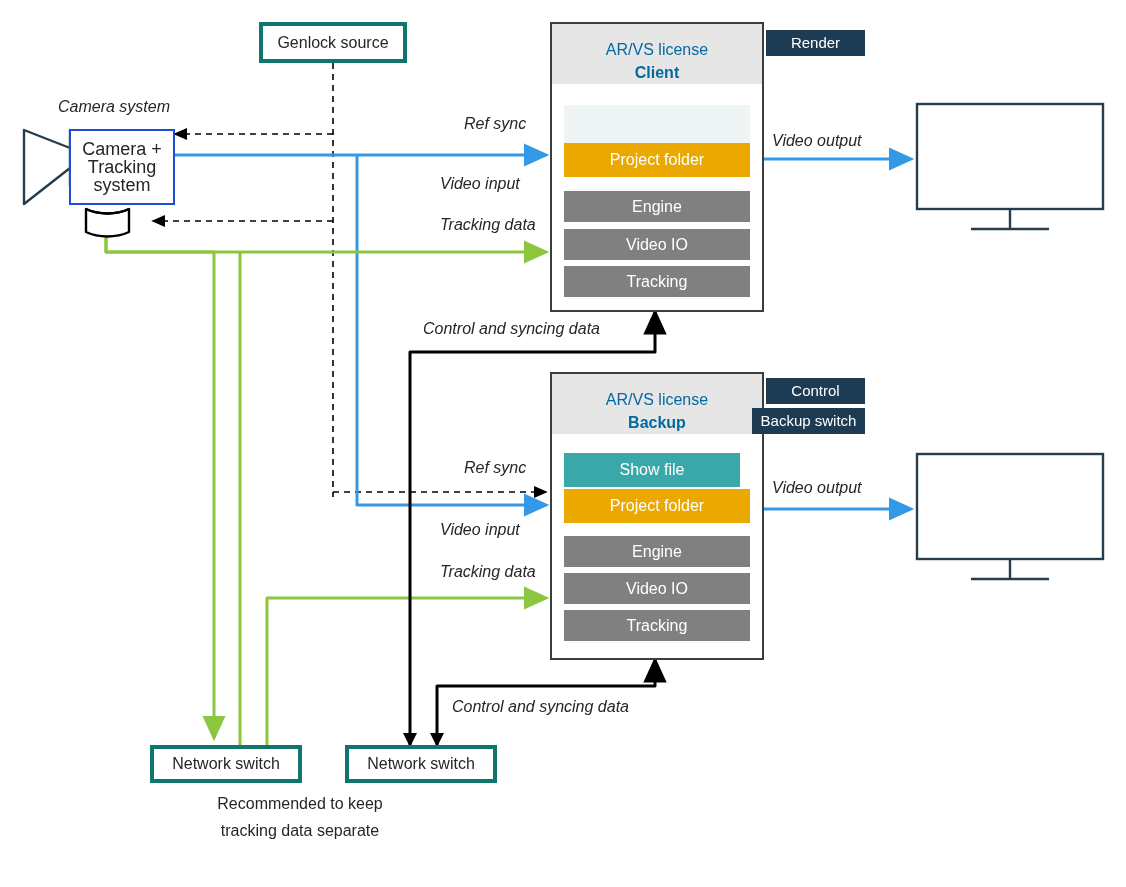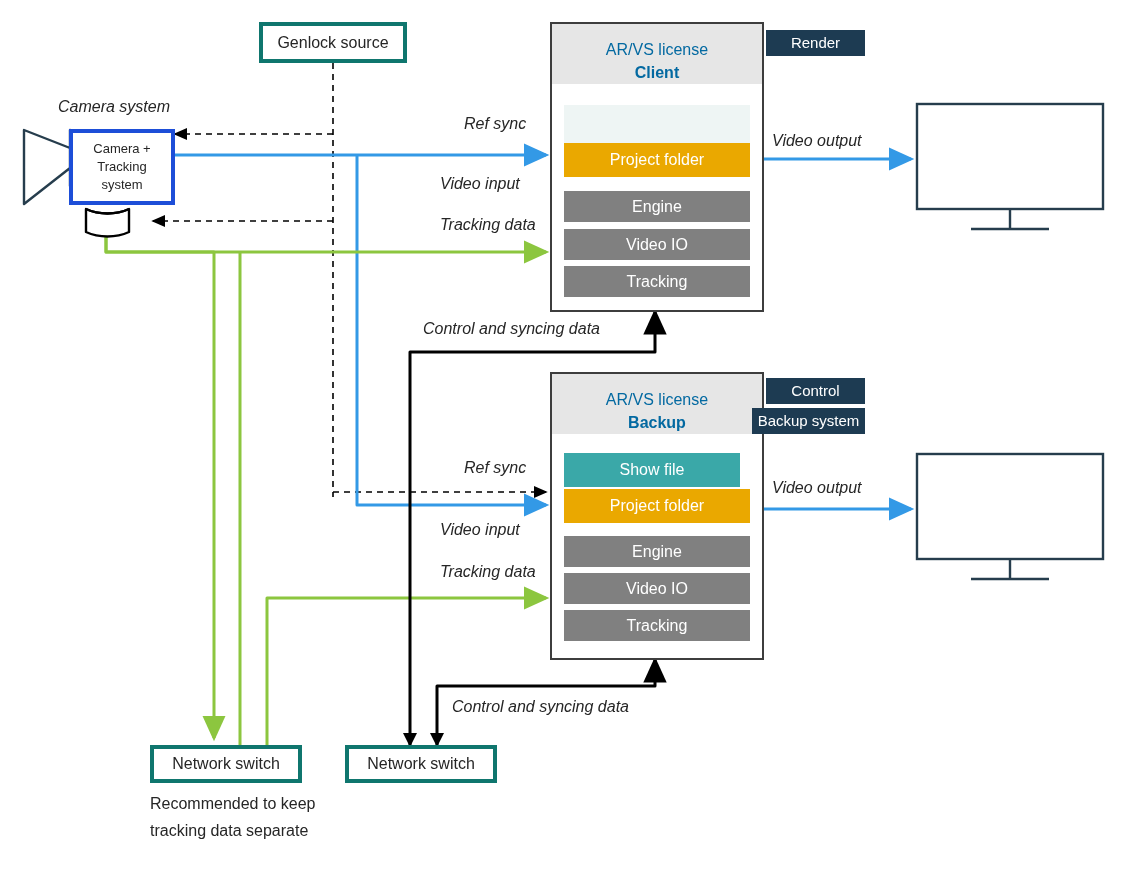--- a/index.html
+++ b/index.html
@@ -19,28 +19,28 @@
   .bar-teal{background:#3aa8a8;}
   .bar-pale{background:#eef5f4;}
 
   
   .badge{background:#1d3b52;color:#ffffff;font-size:15px;height:26px;line-height:26px;
          text-align:center;}
 
   
   .plainbox{border:4px solid #0f766e;background:#ffffff;text-align:center;
             font-size:16px;color:#262626;display:flex;align-items:center;justify-content:center;}
-  .camerabox{border:4px solid #1d4ed8;background:#ffffff;text-align:center;
-             font-size:13px;line-height:18px;color:#262626;
+  .camerabox{border:2px solid #1d4ed8;background:#ffffff;text-align:center;
+             font-size:18px;line-height:18px;color:#262626;
              display:flex;align-items:center;justify-content:center;}
 
   
   .txt{position:absolute;font-size:16px;color:#262626;white-space:nowrap;}
   .txt-i{font-style:italic;}
-  .txt-c{text-align:left;}
+  .txt-c{text-align:center;}
 </style>
 </head>
 <body>
 
 <div id="stage">
 
   <svg class="layer">
     <defs>
       <marker id="ah-blue" markerWidth="9" markerHeight="9" refX="7.5" refY="4.5" orient="auto">
         <path d="M0,0.6 L8.6,4.5 L0,8.4 Z" fill="#3399e6"></path>
@@ -191,21 +191,21 @@
   <div class="node bar bar-gray" style="left:564px;top:573px;width:186px;height:31px;line-height:31px;">
     <span>Video IO</span>
   </div>
   <div class="node bar bar-gray" style="left:564px;top:610px;width:186px;height:31px;line-height:31px;">
     <span>Tracking</span>
   </div>
   <div class="node badge" style="left:766px;top:378px;width:99px;">
     <span>Control</span>
   </div>
   <div class="node badge" style="left:752px;top:408px;width:113px;">
-    <span>Backup system</span>
+    <span>Backup switch</span>
   </div>
 
   <div class="node plainbox" style="left:150px;top:745px;width:152px;height:38px;">
     <span>Network switch</span>
   </div>
   <div class="node plainbox" style="left:345px;top:745px;width:152px;height:38px;">
     <span>Network switch</span>
   </div>
   <div class="txt txt-c" style="left:150px;top:795px;width:300px;">Recommended to keep</div>
   <div class="txt txt-c" style="left:150px;top:822px;width:300px;">tracking data separate</div>

